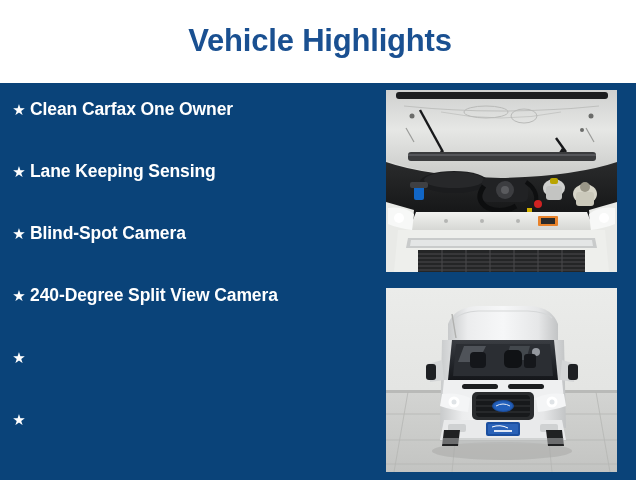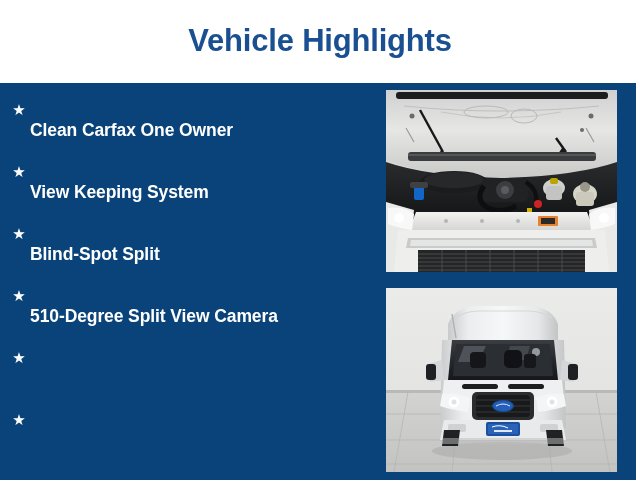--- a/index.html
+++ b/index.html
@@ -85,21 +85,20 @@
     padding-top: 3px;
   }
   .highlight-label {
     color: #ffffff;
     font-size: 17.5px;
     font-weight: bold;
     line-height: 22px;
     letter-spacing: -0.1px;
     padding-top: 3px;
     max-width: 310px;
-    margin-top: 21px;
   }
 
   
   #photo-column {
     position: absolute;
     left: 386px;
     top: 7px;
     width: 231px;
     height: 382px;
   }
@@ -133,31 +132,31 @@
 
     <ul id="highlights-list">
 
       <li class="highlight-item">
         <span class="bullet-star">★</span>
         <span class="highlight-label">Clean Carfax One Owner</span>
       </li>
 
       <li class="highlight-item">
         <span class="bullet-star">★</span>
-        <span class="highlight-label">View Keeping System</span>
-      </li>
-
-      <li class="highlight-item">
-        <span class="bullet-star">★</span>
-        <span class="highlight-label">Blind-Spot Split</span>
-      </li>
-
-      <li class="highlight-item">
-        <span class="bullet-star">★</span>
-        <span class="highlight-label">510-Degree Split View Camera</span>
+        <span class="highlight-label">Lane Keeping Sensing</span>
+      </li>
+
+      <li class="highlight-item">
+        <span class="bullet-star">★</span>
+        <span class="highlight-label">Blind-Spot Camera</span>
+      </li>
+
+      <li class="highlight-item">
+        <span class="bullet-star">★</span>
+        <span class="highlight-label">240-Degree Split View Camera</span>
       </li>
 
       <li class="highlight-item">
         <span class="bullet-star">★</span>
       </li>
 
       <li class="highlight-item">
         <span class="bullet-star">★</span>
       </li>
 

